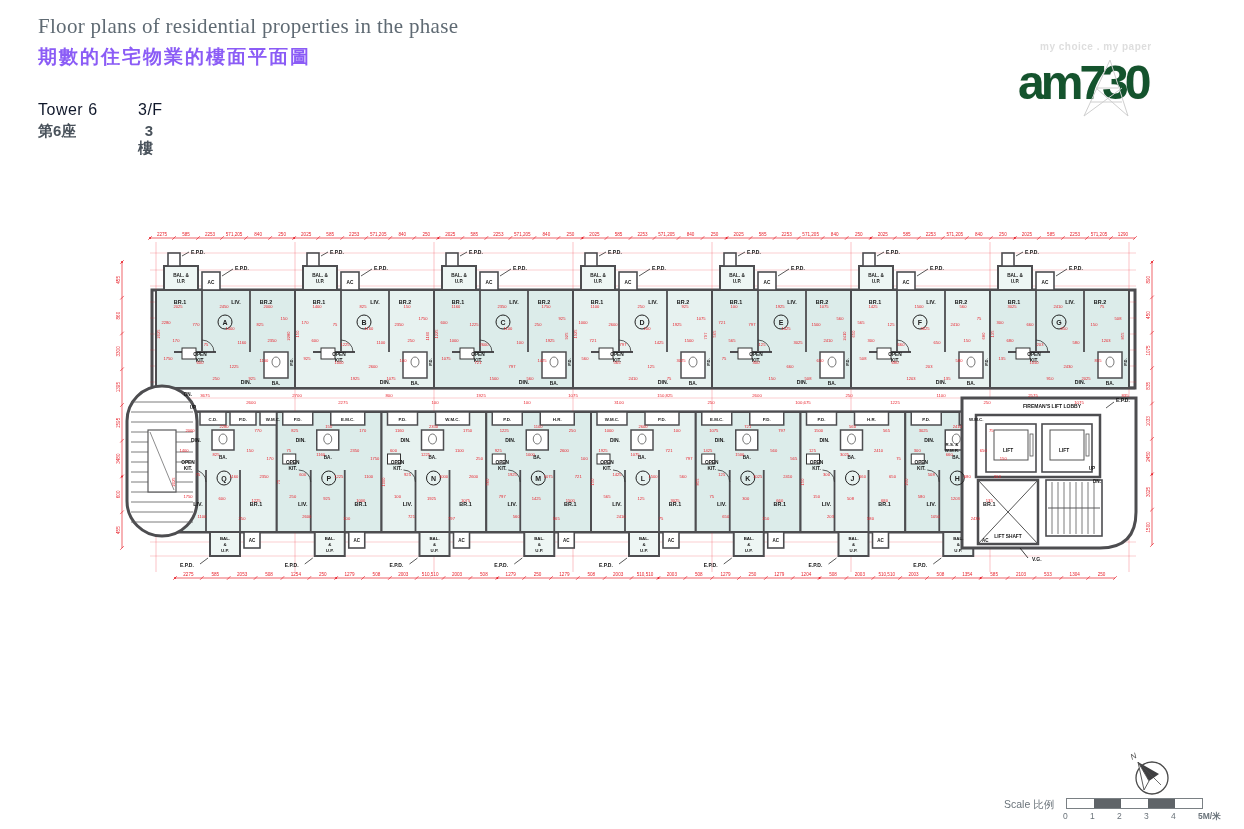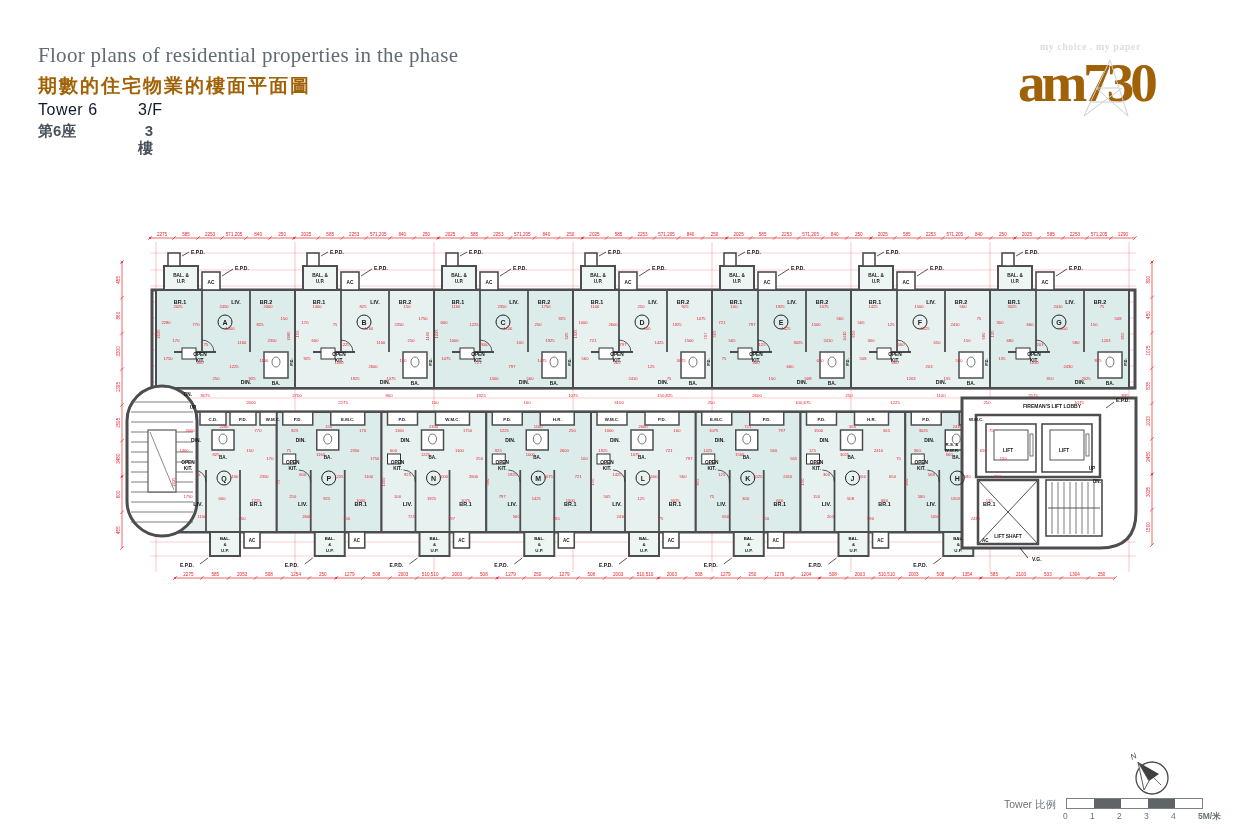--- a/index.html
+++ b/index.html
@@ -1,30 +1,30 @@
 <!DOCTYPE html>
 <html><head>
 <meta charset="utf-8">
 <style>
   html,body{margin:0;padding:0;background:#fff;width:1244px;height:829px;overflow:hidden;
     font-family:"Liberation Sans",sans-serif;position:relative;}
   .page{position:absolute;inset:0;width:1244px;height:829px;background:#fff;}
   
   .header{position:absolute;left:38px;top:14px;}
-  .title-en{font-family:"Liberation Serif",serif;font-size:21px;color:#5f6a73;letter-spacing:.3px;margin-top:29px;}
-  .title-zh{font-size:19px;font-weight:bold;color:#a16207;letter-spacing:2px;margin-top:5px;
+  .title-en{font-family:"Liberation Serif",serif;font-size:21px;color:#5f6a73;letter-spacing:.3px;}
+  .title-zh{font-size:19px;font-weight:bold;color:#8b5cf6;letter-spacing:2px;margin-top:5px;
     font-family:"Liberation Sans",sans-serif;}
   .tower-row{position:absolute;left:38px;top:101px;font-size:16px;color:#0f172a;letter-spacing:.5px;}
   .tower-row .fl{position:absolute;left:100px;top:0;}
   .tower-row-zh{position:absolute;left:38px;top:122px;font-size:15px;color:#49525b;font-weight:bold;text-align:right;}
   .tower-row-zh .fl{position:absolute;left:100px;top:0;}
   
-  .logo{position:absolute;left:1018px;top:30px;width:215px;height:95px;font-family:Liberation Serif, serif;}
+  .logo{position:absolute;left:1018px;top:30px;width:215px;height:95px;}
   .logo-tagline{position:absolute;left:22px;top:11px;font-size:10px;font-weight:bold;color:#dedede;letter-spacing:.5px;}
-  .logo-brand{position:absolute;left:0;top:8px;font-size:55px;font-weight:bold;color:#a16207;
+  .logo-brand{position:absolute;left:0;top:8px;font-size:48px;font-weight:bold;color:#14532d;
     letter-spacing:-4px;line-height:90px;text-shadow:0 0 1px #d6d6d6;}
   .logo-art{position:absolute;left:58px;top:28px;}
   
   .scalebar{position:absolute;left:1004px;top:796px;width:232px;height:28px;}
   .scale-label{position:absolute;left:0;top:2px;font-size:10.5px;color:#6a737a;}
   .bar{position:absolute;left:62px;top:2px;width:135px;height:9px;border:1px solid #7a8084;display:flex;background:#fff;}
   .bar i{flex:1;}
   .bar i.d{background:#5f6468;}
   .ticks{position:absolute;left:62px;top:15px;height:12px;font-size:8.5px;color:#6a737a;}
   .ticks span{position:absolute;top:0;white-space:nowrap;}
@@ -1108,21 +1108,21 @@
         <text x="921.25" y="498" font-size="4.1" fill="#e8232d" text-anchor="middle">580</text>
         <text x="955.25" y="500" font-size="4.1" fill="#e8232d" text-anchor="middle">1203</text>
         <text x="989.25" y="502" font-size="4.1" fill="#e8232d" text-anchor="middle">135</text>
         <text x="935.25" y="518" font-size="4.1" fill="#e8232d" text-anchor="middle">1050</text>
         <text x="975.25" y="520" font-size="4.1" fill="#e8232d" text-anchor="middle">2430</text>
         <text x="908.25" y="482" font-size="4.1" fill="#e8232d" text-anchor="middle" transform="rotate(-90 908.25 482)">250</text>
       </g>
     </svg>
 
   <div class="scalebar">
-    <span class="scale-label">Tower 比例</span>
+    <span class="scale-label">Scale 比例</span>
     <div class="bar">
       <i></i>
         <i class="d"></i>
         <i></i>
         <i class="d"></i>
         <i></i>
     </div>
     <div class="ticks" id="scale-ticks">
         <span style="left: -3px;">0</span>
         <span style="left: 24px;">1</span>

